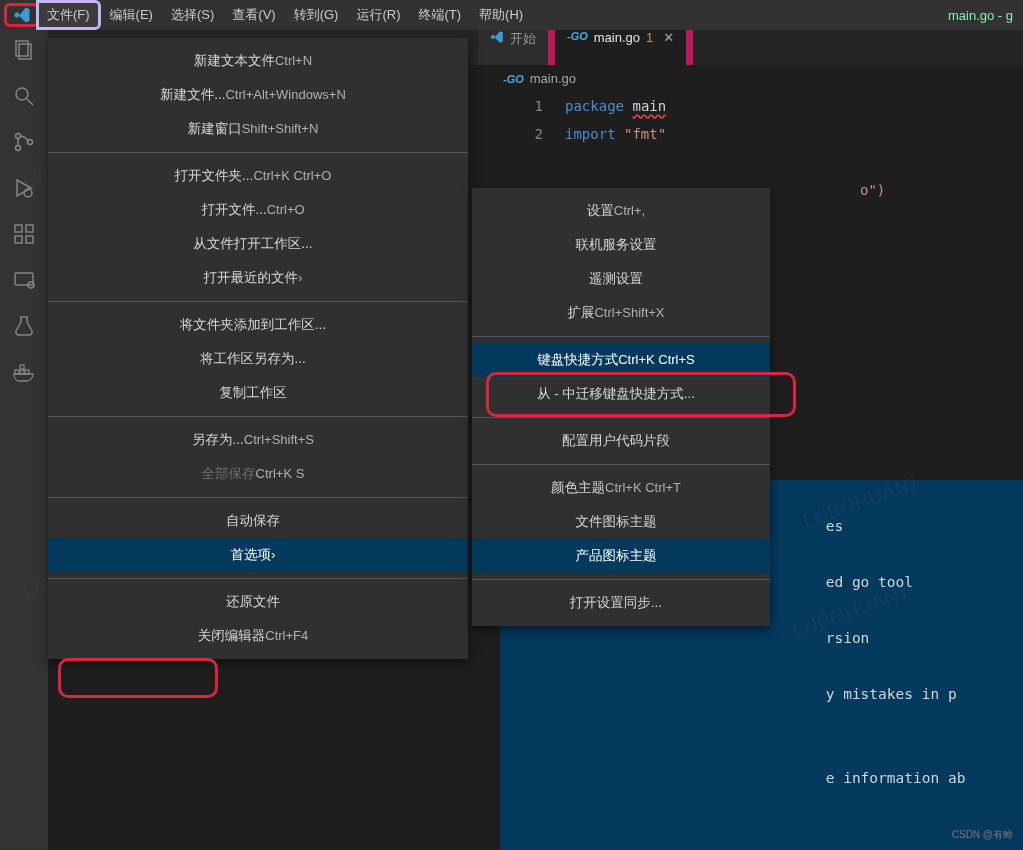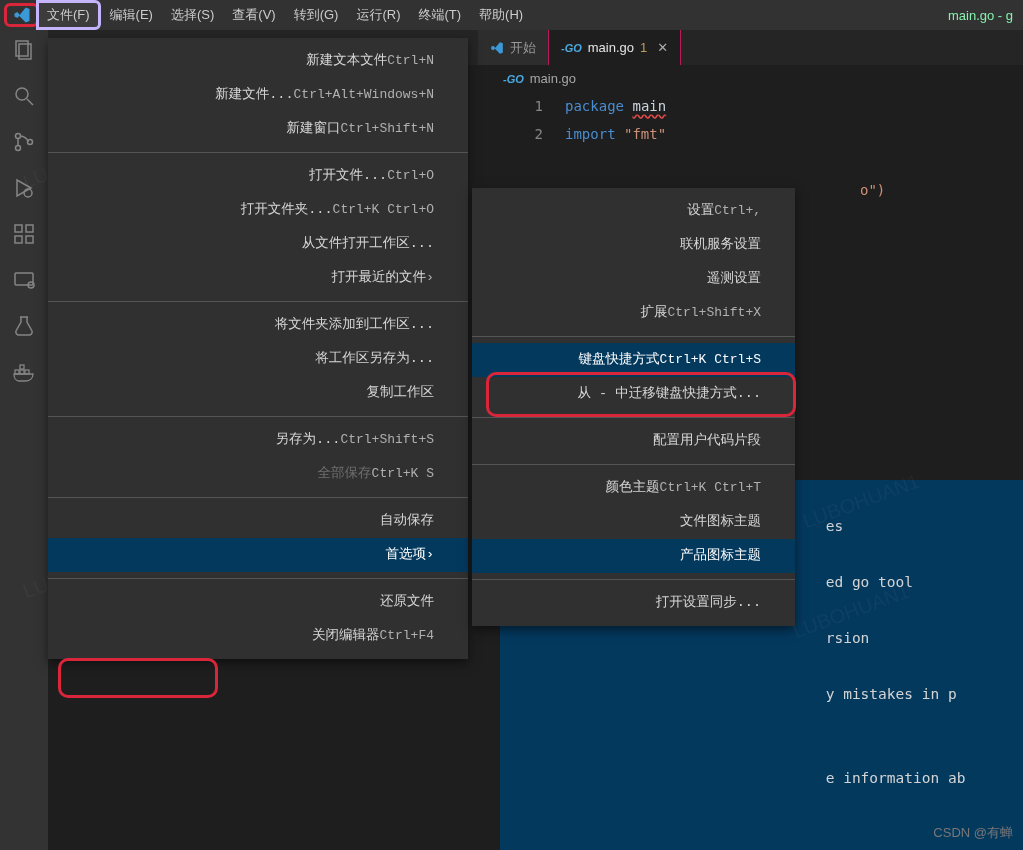--- a/index.html
+++ b/index.html
@@ -80,25 +80,25 @@
     background: #1e1e1e;
   }
   .tabs {
     height: 35px;
     background: #252526;
     display: flex;
     align-items: stretch;
     padding-left: 430px;
   }
   .tab {
-    display: flex; align-items: center;
+    display: flex; align-items: flex-start;
     padding: 0 12px;
     gap: 6px;
     background: #2d2d2d;
-    border-right: 1px solid #be185d;
+    border-right: 7px solid #be185d;
     color: #9a9a9a;
     position: relative;
   }
   .tab.active {
     background: #1e1e1e;
     color: #e5e5e5;
   }
   .tab .go-icon { color: #4aa9df; font-size: 11px; font-style: italic; font-weight: bold;}
   .tab .vsc { width:14px; height:14px; }
   .tab .mod { color:#bd9b5a; }
@@ -130,30 +130,29 @@
   }
   
   .menu {
     position: absolute;
     background: #303031;
     box-shadow: 0 4px 10px rgba(0,0,0,.5);
     padding: 6px 0;
     z-index: 100;
   }
   .menu.file { top: 38px; left: 48px; width: 420px; }
-  .menu.prefs { top: 188px; left: 472px; width: 323px; z-index: 200;}
+  .menu.prefs { top: 188px; left: 472px; width: 298px; z-index: 200;}
   .menu-item {
     display: flex;
     align-items: center;
-    justify-content: flex-end;
+    justify-content: center;
     padding: 6px 34px 6px 24px;
     font-size: 13.5px;
     color: #d6d6d6;
     line-height: 22px;
-    font-family: Liberation Mono, monospace;
   }
   .menu-item.selected { background: #04395e; color:#fff; }
   .menu-item.disabled { color: #6e6e6e; }
   .menu-item .shortcut { color: #b0b0b0; font-size: 13px;}
   .menu-item.selected .shortcut { color: #fff; }
   .menu-item .arrow { color:#b0b0b0; }
   .menu-item.selected .arrow { color:#fff; }
   .menu-sep { height:1px; background:#555; margin:6px 0; }
   .highlight-box {
     border: 3px solid #d9263a;
@@ -172,21 +171,21 @@
     font-size:14.5px;
     line-height:28px;
     color:#d4d4d4;
     background:#04395e;
     padding: 4px 0 80px 90px;
     white-space: pre;
   }
   .watermark {
     position:absolute;
     right:10px; bottom:8px;
-    color:#777; font-size:13px;
+    color:#777; font-size:10px;
   }
   .diag-wm{
     position:absolute;
     color:rgba(200,200,200,0.05);
     font-size:20px;
     transform:rotate(-20deg);
     pointer-events:none;
   }
 </style>
 </head>
@@ -314,30 +313,30 @@
     <div class="menu-item">
       <span>新建文本文件</span>
       <span class="shortcut">Ctrl+N</span>
     </div>
     <div class="menu-item">
       <span>新建文件...</span>
       <span class="shortcut">Ctrl+Alt+Windows+N</span>
     </div>
     <div class="menu-item">
       <span>新建窗口</span>
-      <span class="shortcut">Ctrl+Shift+N</span>
-    </div>
-    <div class="menu-sep"></div>
+      <span class="shortcut">Shift+Shift+N</span>
+    </div>
+    <div class="menu-sep"></div>
+    <div class="menu-item">
+      <span>打开文件夹...</span>
+      <span class="shortcut">Ctrl+K Ctrl+O</span>
+    </div>
     <div class="menu-item">
       <span>打开文件...</span>
       <span class="shortcut">Ctrl+O</span>
-    </div>
-    <div class="menu-item">
-      <span>打开文件夹...</span>
-      <span class="shortcut">Ctrl+K Ctrl+O</span>
     </div>
     <div class="menu-item">
       <span>从文件打开工作区...</span>
     </div>
     <div class="menu-item">
       <span>打开最近的文件</span>
       <span class="arrow">›</span>
     </div>
     <div class="menu-sep"></div>
     <div class="menu-item">

